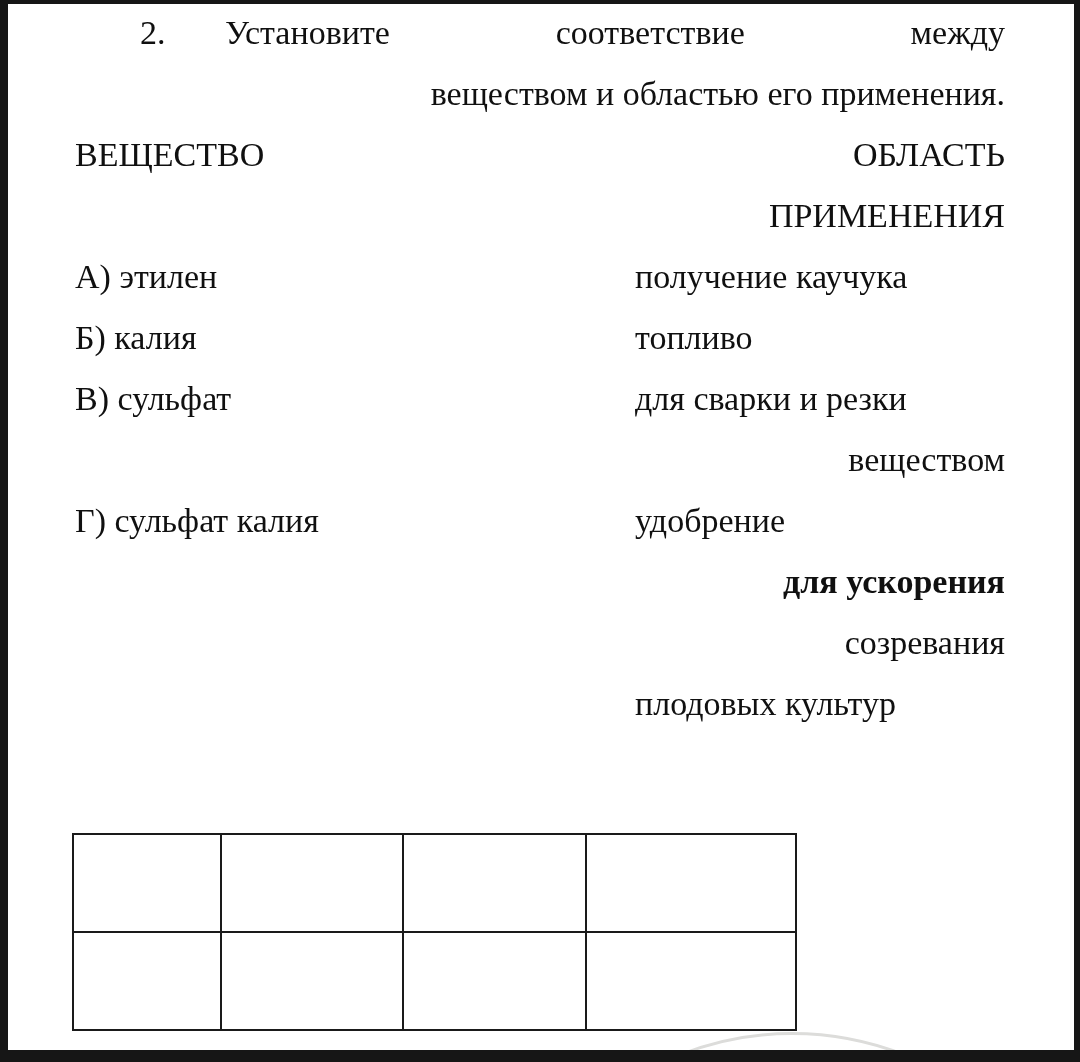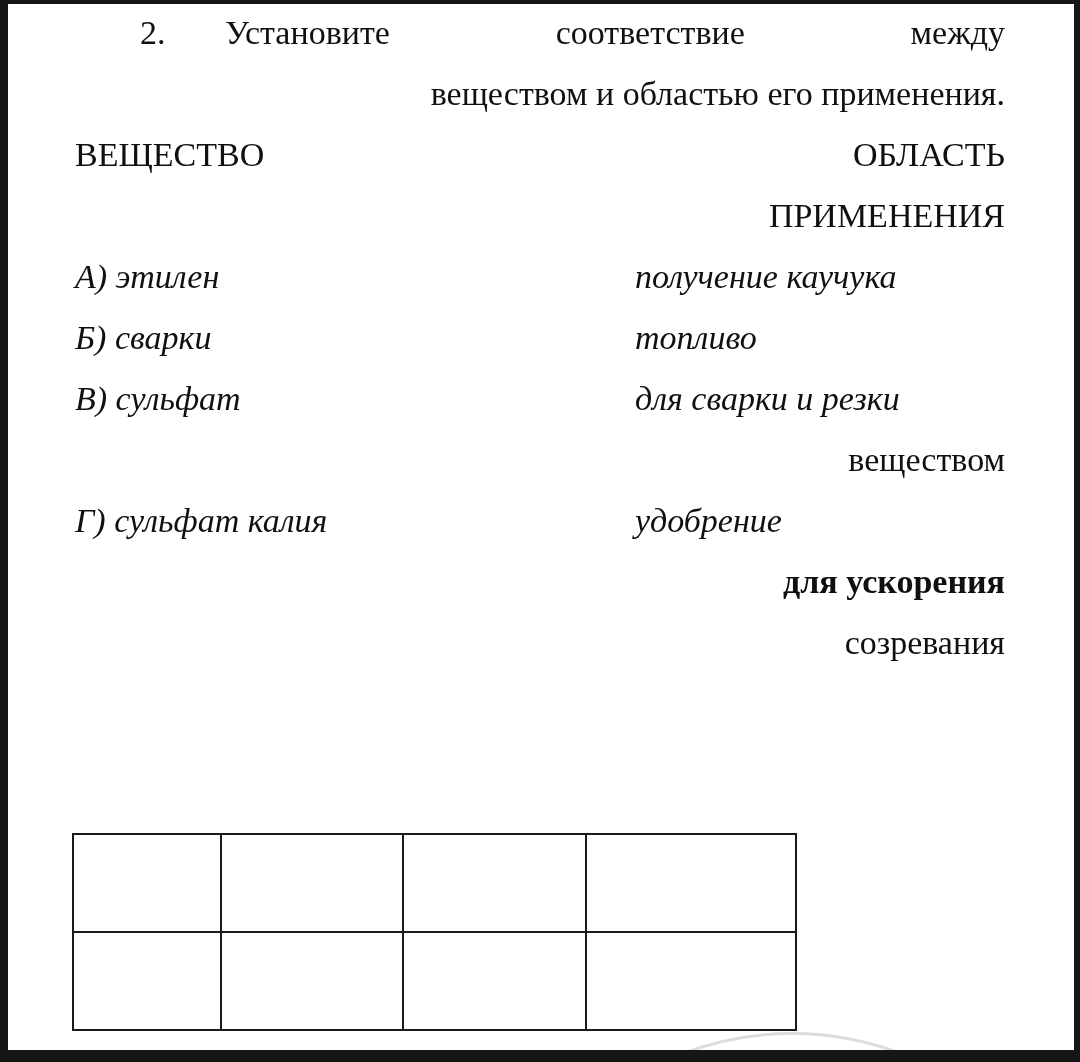--- a/index.html
+++ b/index.html
@@ -28,21 +28,21 @@
   .content {
     position:absolute; left:75px; right:75px; top:2px;
     font-size:34px; line-height:61px; z-index:2;
   }
   .line { height:61px; }
   .qline { display:flex; }
   .qnum  { width:65px; margin-left:65px; flex:none; }
   .qtext { flex:1; text-align:justify; text-align-last:justify;margin-left:20px; }
   .indent { padding-left:130px;text-align:right; }
   .spread { display:flex; justify-content:space-between; }
-  .pair   { display:flex;font-style:italic; }
+  .pair   { display:flex; }
   .plabel { width:560px; flex:none; }
   .puse   { flex:1; }
   .rightcol       { padding-left:560px; }
   .rightcol-right { padding-left:560px; text-align:right;font-weight:bold; }
 
   .answer-table {
     position:absolute; left:72px; top:833px; z-index:2;
     border-collapse:collapse;
   }
   .answer-table td {
@@ -72,40 +72,41 @@
     </div>
 
     <div class="line indent">ПРИМЕНЕНИЯ</div>
 
     <div class="line pair">
       <span class="plabel">А) этилен</span>
       <span class="puse">получение каучука</span>
     </div>
 
     <div class="line pair">
-      <span class="plabel">Б) сварки</span>
+      <span class="plabel">Б) калия</span>
       <span class="puse">топливо</span>
     </div>
 
     <div class="line pair">
       <span class="plabel">В) сульфат</span>
       <span class="puse">для сварки и резки</span>
     </div>
 
     <div class="line indent">веществом</div>
 
     <div class="line pair">
       <span class="plabel">Г) сульфат калия</span>
       <span class="puse">удобрение</span>
     </div>
 
     <div class="line rightcol-right">для ускорения</div>
 
     <div class="line indent">созревания</div>
 
+    <div class="line rightcol">плодовых культур</div>
 
   </div>
 
   <table class="answer-table">
     <colgroup>
       <col style="width:148px">
         <col style="width:182px">
         <col style="width:183px">
         <col style="width:210px">
     </colgroup>

